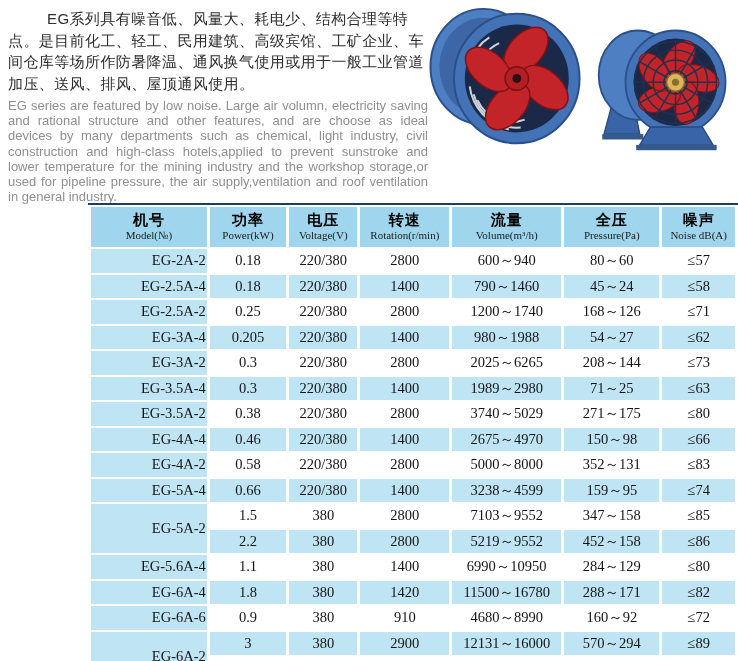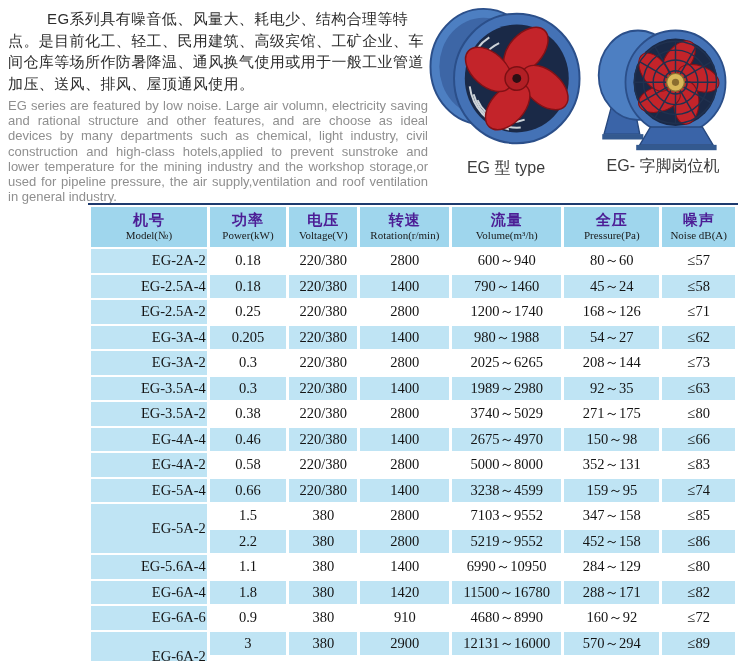--- a/index.html
+++ b/index.html
@@ -19,21 +19,21 @@
   .fig1{width:164px;}
   .fig1 svg{width:158px;height:152px;display:block;margin:0 auto;}
   .fig2{width:150px;margin-top:16px;}
   .fig2 svg{width:146px;height:134px;display:block;margin:0 auto;}
   figcaption{font-size:16px;color:#3c3c3c;margin-top:4px;white-space:nowrap;}
   
   .table-wrap{position:absolute;left:88px;top:203px;width:650px;
     border-top:2.5px solid var(--rule,#1d3a6e);}
   table{width:100%;border-collapse:separate;border-spacing:3px 2px;table-layout:fixed;}
   th{background:var(--header-bg,#9fd6ed);padding:4px 0 5px;vertical-align:middle;}
-  .h-cn{font-size:15px;font-weight:bold;color:#4c1d95;line-height:18px;letter-spacing:1px;}
+  .h-cn{font-size:15px;font-weight:bold;color:#000000;line-height:18px;letter-spacing:1px;}
   .h-en{font-size:11px;font-family:"Liberation Serif",serif;font-weight:normal;
         color:#1a1a1a;line-height:13px;}
   td{height:21.5px;text-align:center;vertical-align:middle;background:#fff;
      font-family:"Liberation Serif",serif;font-size:14.5px;color:#141414;
      overflow:hidden;white-space:nowrap;}
   td.alt{background:var(--row-alt,#bfe4f4);}
   td.model{background:var(--row-alt,#bfe4f4);font-size:14.5px;text-align:right;}
 </style>
 </head>
 <body>
@@ -63,21 +63,20 @@
 
       <g transform="translate(90,78) rotate(18)" fill="var(--blade)" stroke="#821116" stroke-width="1.5">
         <ellipse transform="rotate(0) translate(0,-30) rotate(24)" rx="17" ry="28"></ellipse>
         <ellipse transform="rotate(90) translate(0,-30) rotate(24)" rx="17" ry="28"></ellipse>
         <ellipse transform="rotate(180) translate(0,-30) rotate(24)" rx="17" ry="28"></ellipse>
         <ellipse transform="rotate(270) translate(0,-30) rotate(24)" rx="17" ry="28"></ellipse>
       </g>
       <circle cx="90" cy="78" r="12" fill="#b21f25" stroke="#7c1014" stroke-width="1.5"></circle>
       <circle cx="90" cy="78" r="4.5" fill="#2c0f14"></circle>
     </svg>
-    <figcaption>EG 型 type</figcaption>
   </figure>
 
   <figure class="fig2">
     <svg viewBox="0 0 148 150" aria-hidden="true">
 
       <polygon points="16,100 42,100 48,130 8,130" fill="#3a64a8" stroke="#27487e" stroke-width="1.5"></polygon>
       <rect x="6" y="130" width="46" height="6" fill="#33598f"></rect>
 
       <ellipse cx="46" cy="64" rx="44" ry="50" fill="var(--casing-light)" stroke="#2b4f8a" stroke-width="2"></ellipse>
       <ellipse cx="88" cy="72" rx="56" ry="58" fill="var(--casing)" stroke="#2b4f8a" stroke-width="2"></ellipse>
@@ -112,21 +111,20 @@
           <line y1="-9" y2="-46" transform="rotate(240)"></line>
             <line y1="-9" y2="-46" transform="rotate(270)"></line>
           <line y1="-9" y2="-46" transform="rotate(300)"></line>
             <line y1="-9" y2="-46" transform="rotate(330)"></line>
         </g>
       </g>
 
       <circle cx="88" cy="72" r="10" fill="#d8b85a" stroke="#8a6d2f" stroke-width="1.5"></circle>
       <circle cx="88" cy="72" r="4" fill="#8a6d2f"></circle>
     </svg>
-    <figcaption>EG- 字脚岗位机</figcaption>
   </figure>
 </div>
 
 <div class="table-wrap">
   <table>
     <colgroup>
       <col style="width:18.5%">
         <col style="width:12.2%">
         <col style="width:10.9%">
       <col style="width:14.2%">
@@ -211,21 +209,21 @@
           <td>2025～6265</td>
           <td>208～144</td>
           <td>≤73</td>
         </tr>
         <tr>
           <td class="model">EG-3.5A-4</td>
           <td class="alt">0.3</td>
           <td class="alt">220/380</td>
           <td class="alt">1400</td>
           <td class="alt">1989～2980</td>
-          <td class="alt">92～35</td>
+          <td class="alt">71～25</td>
           <td class="alt">≤63</td>
         </tr>
         <tr>
           <td class="model">EG-3.5A-2</td>
           <td>0.38</td>
           <td>220/380</td>
           <td>2800</td>
           <td>3740～5029</td>
           <td>271～175</td>
           <td>≤80</td>

